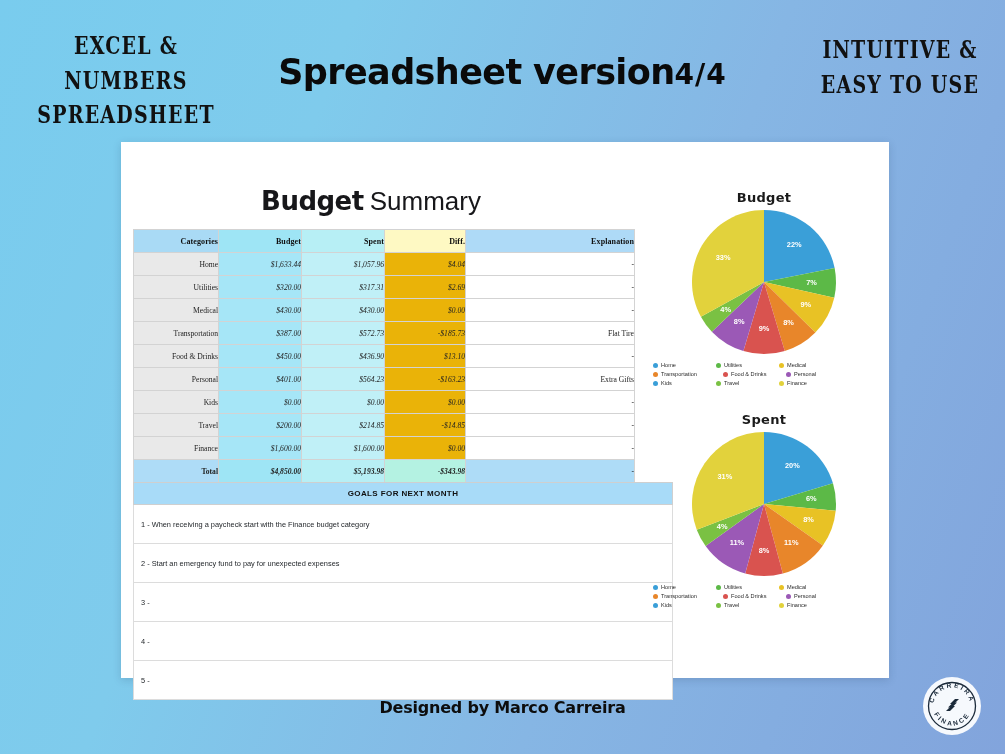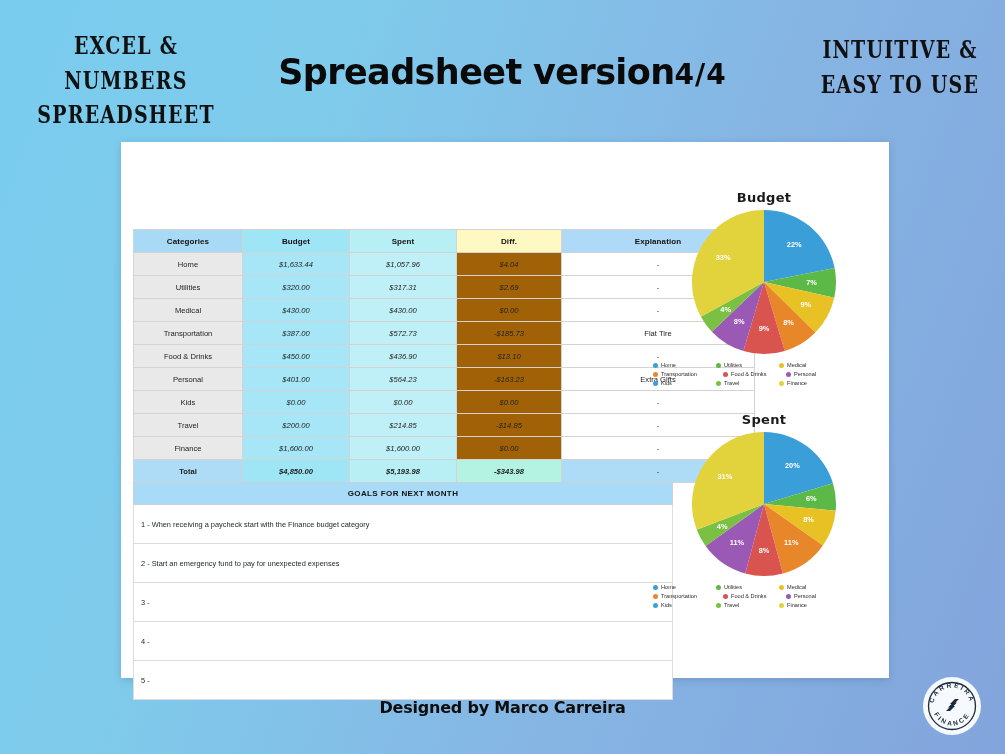--- a/index.html
+++ b/index.html
@@ -98,25 +98,25 @@
     position: absolute;
     left: 12px;
     top: 87px;
     width: 496px;
     border-collapse: collapse;
     table-layout: fixed;
   }
   .budget-table td, .budget-table th {
     border: 1px solid #d3d3d3;
     height: 22px;
-    padding: 0 12px;
+    padding: 0 0;
     font-size: 7.6px;
-    text-align: center;
+    text-align: right;
     color: #222;
-    font-family: Liberation Sans, sans-serif;
+    font-family: Liberation Serif, serif;
     overflow: hidden;
     white-space: nowrap;
   }
   .budget-table th {
     font-weight: bold;
     font-size: 8px;
     letter-spacing: 0.1px;
     color: #111;
   }
   .col-cat  { width: 84px; }
@@ -127,21 +127,21 @@
 
   .th-cat { background: #a9daf5; }
   .th-bud { background: #9ee5f5; }
   .th-spn { background: #b7eff5; }
   .th-dif { background: #fef9c3; }
   .th-exp { background: #aedaf7; }
 
   .cell-cat { background: #e9e9e9; }
   .cell-bud { background: #a6e6f7; font-style: italic; }
   .cell-spn { background: #c0f0f7; font-style: italic; }
-  .cell-dif { background: #a16207; font-style: italic; }
+  .cell-dif { background: #eab308; font-style: italic; }
   .cell-exp { background: #ffffff; }
 
   .total-row .cell-cat { background: #aedcf7; font-weight: bold; font-style: normal; }
   .total-row .cell-bud { background: #9ee5f5; font-weight: bold; }
   .total-row .cell-spn { background: #b7eff5; font-weight: bold; }
   .total-row .cell-dif { background: #b4f2e2; font-weight: bold; }
   .total-row .cell-exp { background: #aedcf7; }
 
   
   .goals-table {
@@ -270,20 +270,23 @@
   </div>
 
   <div class="badge-right">
     <div>INTUITIVE &amp;</div>
     <div>EASY TO USE</div>
   </div>
 </div>
 
 <div class="sheet">
 
+  <div class="sheet-title">
+    <span class="t-bold">Budget</span><span class="t-light">Summary</span>
+  </div>
 
   <table class="budget-table">
     <thead>
       <tr>
         <th class="col-cat th-cat">Categories</th>
         <th class="col-bud th-bud">Budget</th>
         <th class="col-spn th-spn">Spent</th>
         <th class="col-dif th-dif">Diff.</th>
         <th class="col-exp th-exp">Explanation</th>
       </tr>

